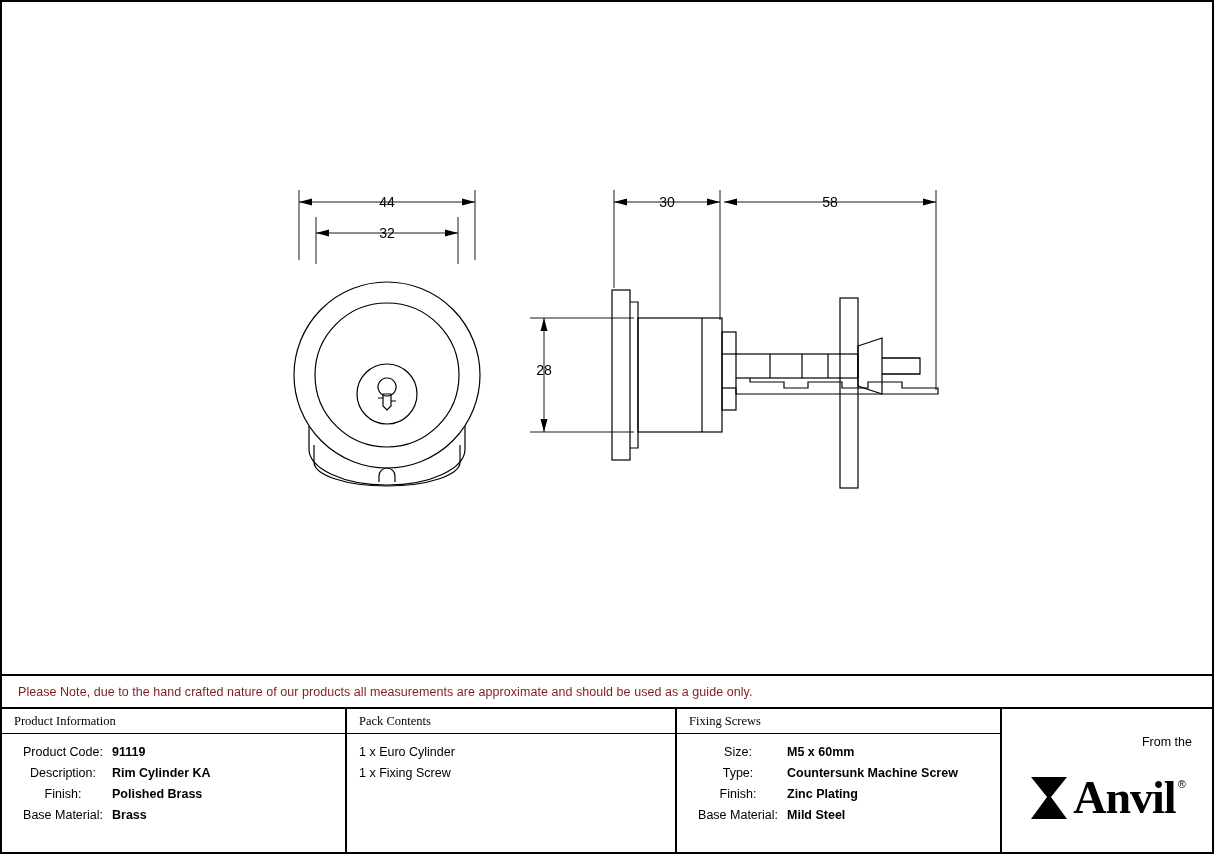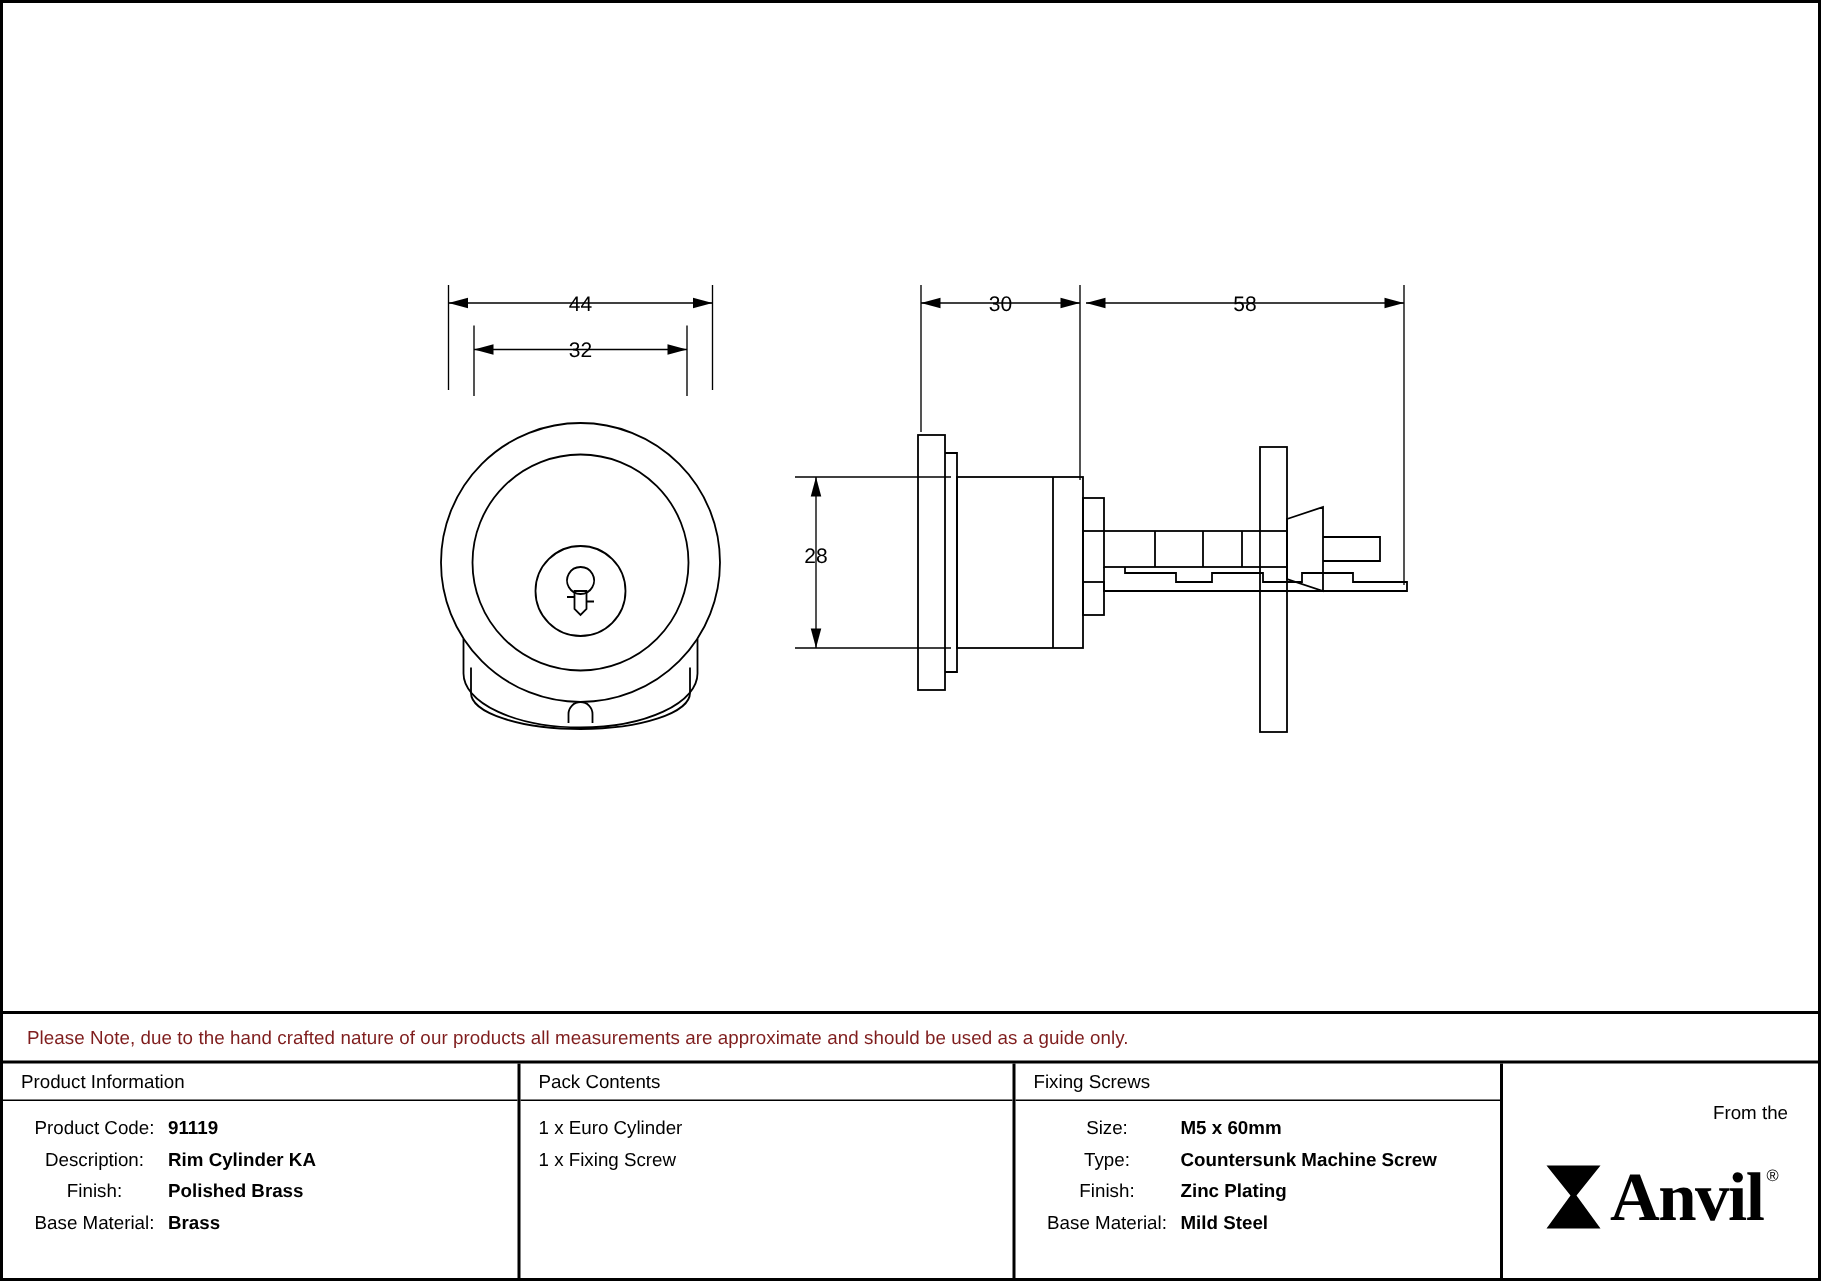--- a/index.html
+++ b/index.html
@@ -72,20 +72,21 @@
   .col.c4 { width: 210px; border-right: none; }
 
   .col-head {
     height: 25px;
     border-bottom: 1px solid #000000;
     display: flex;
     align-items: center;
     font-size: 12.5px;
     padding-left: 12px;
     box-sizing: border-box;
+    font-family: Liberation Serif, serif;
   }
   .col-body {
     padding: 8px 0 0 12px;
   }
   .row {
     display: flex;
     font-size: 12.5px;
     line-height: 21px;
     height: 21px;
   }

